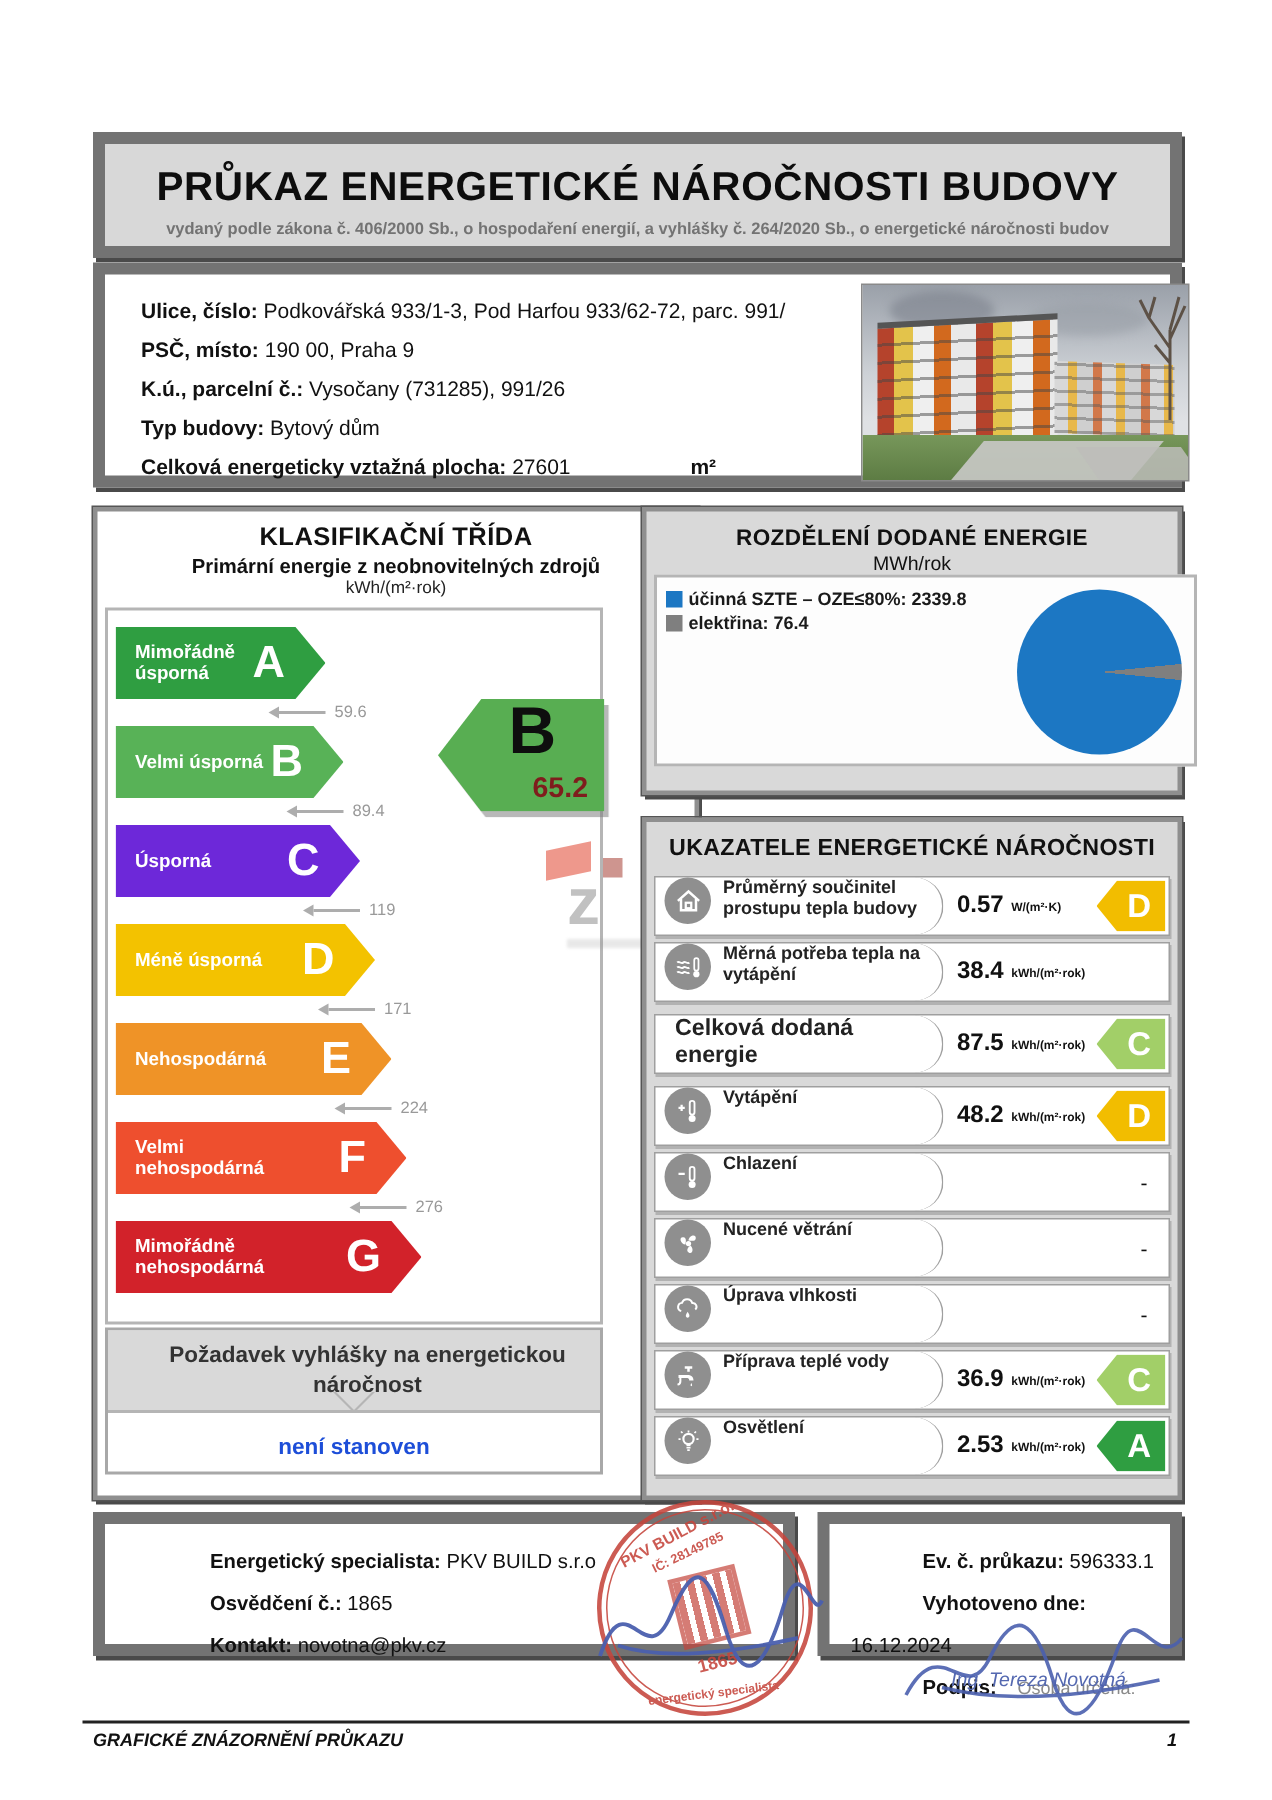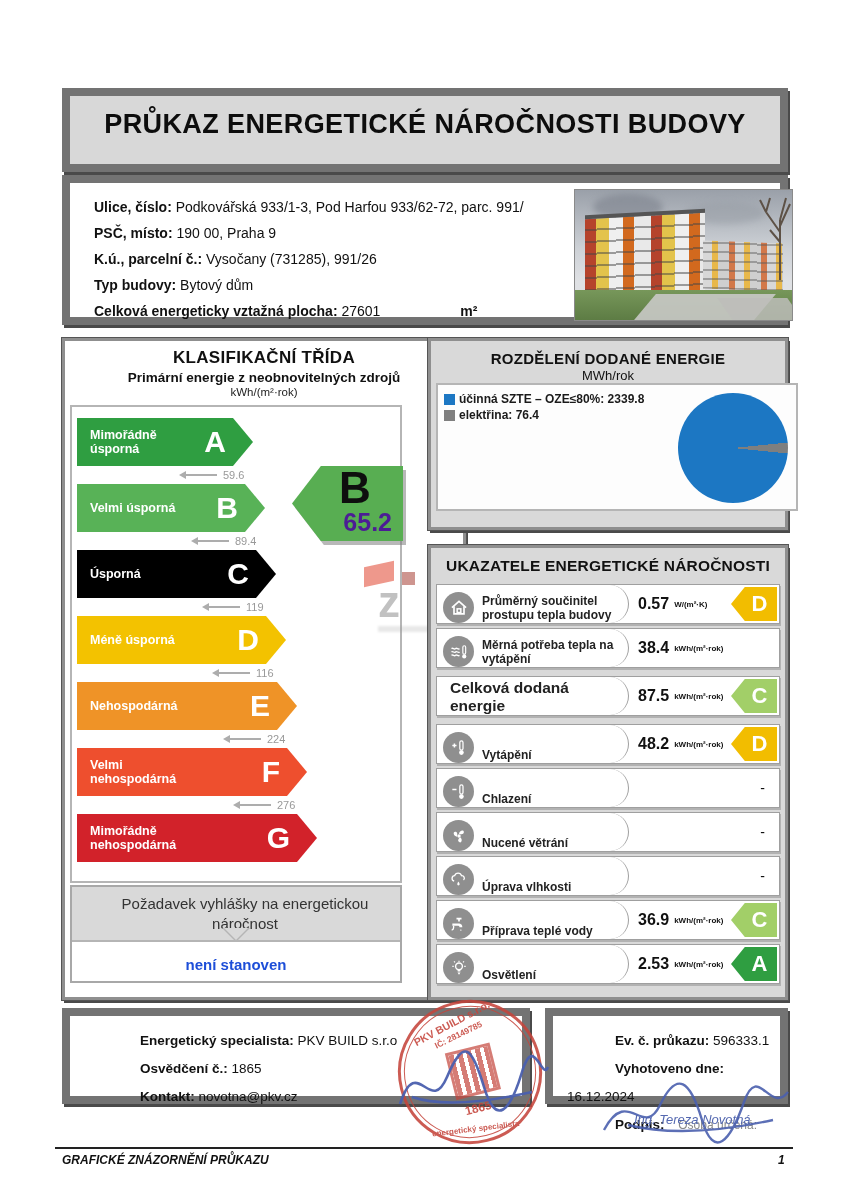--- a/index.html
+++ b/index.html
@@ -39,43 +39,43 @@
   
   .panel{border:3px solid #8f8f8f;outline:1px solid #555;box-shadow:2px 3px 0 #4a4a4a;box-sizing:border-box;}
   .class-panel{position:absolute;left:62px;top:338px;width:404px;height:662px;background:#fff;z-index:1;text-align:center;}
   .cp-title{margin-top:7px;font-size:17px;font-weight:bold;letter-spacing:.3px;}
   .cp-sub{margin-top:2px;font-size:13.5px;font-weight:bold;}
   .cp-unit{margin-top:1px;font-size:11.5px;color:#222;}
 
   .bars-box{position:absolute;left:5px;top:64px;width:332px;height:478px;border:2px solid #b5b5b5;
             box-sizing:border-box;padding-top:11px;text-align:left;background:#fff;}
   .bar{position:relative;margin-left:5px;height:48px;color:#fff;
-       clip-path:polygon(0 0, calc(100% - 20px) 0, 100% 50%, calc(100% - 20px) 100%, 0 100%);padding-left:36px;}
+       clip-path:polygon(0 0, calc(100% - 20px) 0, 100% 50%, calc(100% - 20px) 100%, 0 100%);}
   .bar-label{position:absolute;left:13px;top:50%;transform:translateY(-50%);
              font-size:12.5px;font-weight:bold;line-height:1.15;width:108px;}
   .bar-letter{position:absolute;right:27px;top:50%;transform:translateY(-50%);font-size:30px;font-weight:bold;}
   .bar-a{width:140px}.bar-b{width:152px}.bar-c{width:163px}.bar-d{width:173px}
   .bar-e{width:184px}.bar-f{width:194px}.bar-g{width:204px}
 
   .threshold{display:flex;align-items:center;height:18px;}
   .th-head{width:0;height:0;border:4px solid transparent;border-right:7px solid #adadad;}
   .th-line{width:31px;height:0;border-top:2px solid #adadad;}
   .th-num{margin-left:6px;font-size:11px;color:#999;}
   .t-a{margin-left:103px}.t-b{margin-left:115px}.t-c{margin-left:126px}
   .t-d{margin-left:136px}.t-e{margin-left:147px}.t-f{margin-left:157px}
 
   .result-wrap{position:absolute;left:227px;top:125px;width:111px;height:75px;
                filter:drop-shadow(3px 4px 0 rgba(125,125,125,.55));z-index:2;}
   .result-arrow{position:absolute;inset:0;clip-path:polygon(0% 50%,26% 0%,100% 0%,100% 100%,26% 100%);}
   .result-letter{position:absolute;left:47px;top:0px;font-size:44px;font-weight:bold;color:#0e0e0e;line-height:1;}
-  .result-value{position:absolute;right:11px;bottom:4px;font-size:25px;font-weight:bold;color:#4c1d95;}
+  .result-value{position:absolute;right:11px;bottom:4px;font-size:19px;font-weight:bold;color:#7f1d1d;}
 
   .req-box{position:absolute;left:5px;top:544px;width:332px;height:98px;border:2px solid #a8a8a8;box-sizing:border-box;background:#fff;}
   .req-head{position:relative;height:55px;background:#d9d9d9;border-bottom:2px solid #b5b5b5;
-            font-size:15px;font-weight:normal;color:#333;padding:7px 0 0 18px;box-sizing:border-box;line-height:1.35;}
+            font-size:15px;font-weight:bold;color:#333;padding:7px 0 0 18px;box-sizing:border-box;line-height:1.35;}
   .req-head::before{content:"";position:absolute;left:50%;bottom:-16px;transform:translateX(-50%);
             border:14px solid transparent;border-top:14px solid #b5b5b5;}
   .req-head::after{content:"";position:absolute;left:50%;bottom:-12px;transform:translateX(-50%);
             border:12px solid transparent;border-top:12px solid #d9d9d9;}
   .req-value{margin-top:14px;font-size:15px;font-weight:bold;color:#1d4ed8;}
 
   
   .pie-panel{position:absolute;left:428px;top:338px;width:360px;height:192px;background:#d9d9d9;text-align:center;z-index:10;}
   .pp-title{margin-top:9px;font-size:15px;font-weight:bold;letter-spacing:.3px;}
   .pp-unit{margin-top:1px;font-size:13px;}
@@ -85,21 +85,21 @@
   .swatch{width:11px;height:11px;margin-right:4px;flex:0 0 11px;}
   .legend-label{font-size:12px;font-weight:bold;color:#1a1a1a;}
   .pie{position:absolute;right:8px;top:8px;width:110px;height:110px;border-radius:50%;}
 
   
   .ind-panel{position:absolute;left:428px;top:545px;width:360px;height:455px;background:#d9d9d9;z-index:10;}
   .ip-title{text-align:center;margin-top:9px;font-size:15.5px;font-weight:bold;letter-spacing:.2px;}
   .ind-rows{position:absolute;left:5px;top:36px;width:344px;}
   .ind-row{position:relative;display:flex;height:40px;background:#fff;border:1.5px solid #9f9f9f;
            box-sizing:border-box;margin-bottom:4px;box-shadow:1px 2px 0 rgba(120,120,120,.4);}
-  .ind-left{flex:0 0 192px;display:flex;align-items:flex-end;border-right:1.5px solid #9f9f9f;
+  .ind-left{flex:0 0 192px;display:flex;align-items:flex-start;border-right:1.5px solid #9f9f9f;
             box-sizing:border-box;padding-left:6px;border-radius:19px;}
   .icon-circle{width:31px;height:31px;border-radius:50%;background:#8f8f8f;display:flex;
                align-items:center;justify-content:center;flex:0 0 31px;margin-right:8px;}
   .ind-label{font-size:12px;font-weight:bold;line-height:1.15;color:#222;}
   .ind-right{flex:1;display:flex;align-items:center;padding-left:9px;position:relative;}
   .ind-value{font-size:16px;font-weight:bold;}
   .ind-unit{font-size:8px;font-weight:bold;margin-left:5px;}
   .class-badge{position:absolute;right:2px;top:2px;bottom:2px;width:46px;
                clip-path:polygon(0% 50%,30% 0%,100% 0%,100% 100%,30% 100%);
                display:flex;align-items:center;justify-content:center;}
@@ -144,20 +144,21 @@
   .wm-letter{position:absolute;left:18px;top:20px;font-size:44px;font-weight:bold;color:#8f8f8f;opacity:.55;line-height:1;}
   .wm-smudge{position:absolute;left:18px;top:66px;width:70px;height:6px;background:#9a9a9a;opacity:.22;filter:blur(1px);}
 </style>
 </head>
 <body>
 
 <div id="page">
 
   <div class="header-box shadow-box">
     <div class="header-title">PRŮKAZ ENERGETICKÉ NÁROČNOSTI BUDOVY</div>
+    <div class="header-sub">vydaný podle zákona č. 406/2000 Sb., o hospodaření energií, a vyhlášky č. 264/2020 Sb., o energetické náročnosti budov</div>
   </div>
 
   <div class="info-box shadow-box">
     <div class="info-rows">
       <div class="info-row">
         <span class="info-label">Ulice, číslo:</span>
         <span>Podkovářská 933/1-3, Pod Harfou 933/62-72, parc. 991/</span>
       </div>
       <div class="info-row">
         <span class="info-label">PSČ, místo:</span>
@@ -216,37 +217,37 @@
       </div>
       <div class="bar bar-b" style="background: rgb(88, 178, 87);">
         <span class="bar-label">Velmi úsporná</span>
         <span class="bar-letter">B</span>
       </div>
       <div class="threshold t-b">
         <span class="th-head"></span>
         <span class="th-line"></span>
         <span class="th-num">89.4</span>
       </div>
-      <div class="bar bar-c" style="background: #000000;">
+      <div class="bar bar-c" style="background: #6d28d9;">
         <span class="bar-label">Úsporná</span>
         <span class="bar-letter">C</span>
       </div>
       <div class="threshold t-c">
         <span class="th-head"></span>
         <span class="th-line"></span>
         <span class="th-num">119</span>
       </div>
       <div class="bar bar-d" style="background: rgb(243, 194, 0);">
         <span class="bar-label">Méně úsporná</span>
         <span class="bar-letter">D</span>
       </div>
       <div class="threshold t-d">
         <span class="th-head"></span>
         <span class="th-line"></span>
-        <span class="th-num">116</span>
+        <span class="th-num">171</span>
       </div>
       <div class="bar bar-e" style="background: rgb(239, 147, 39);">
         <span class="bar-label">Nehospodárná</span>
         <span class="bar-letter">E</span>
       </div>
       <div class="threshold t-e">
         <span class="th-head"></span>
         <span class="th-line"></span>
         <span class="th-num">224</span>
       </div>

